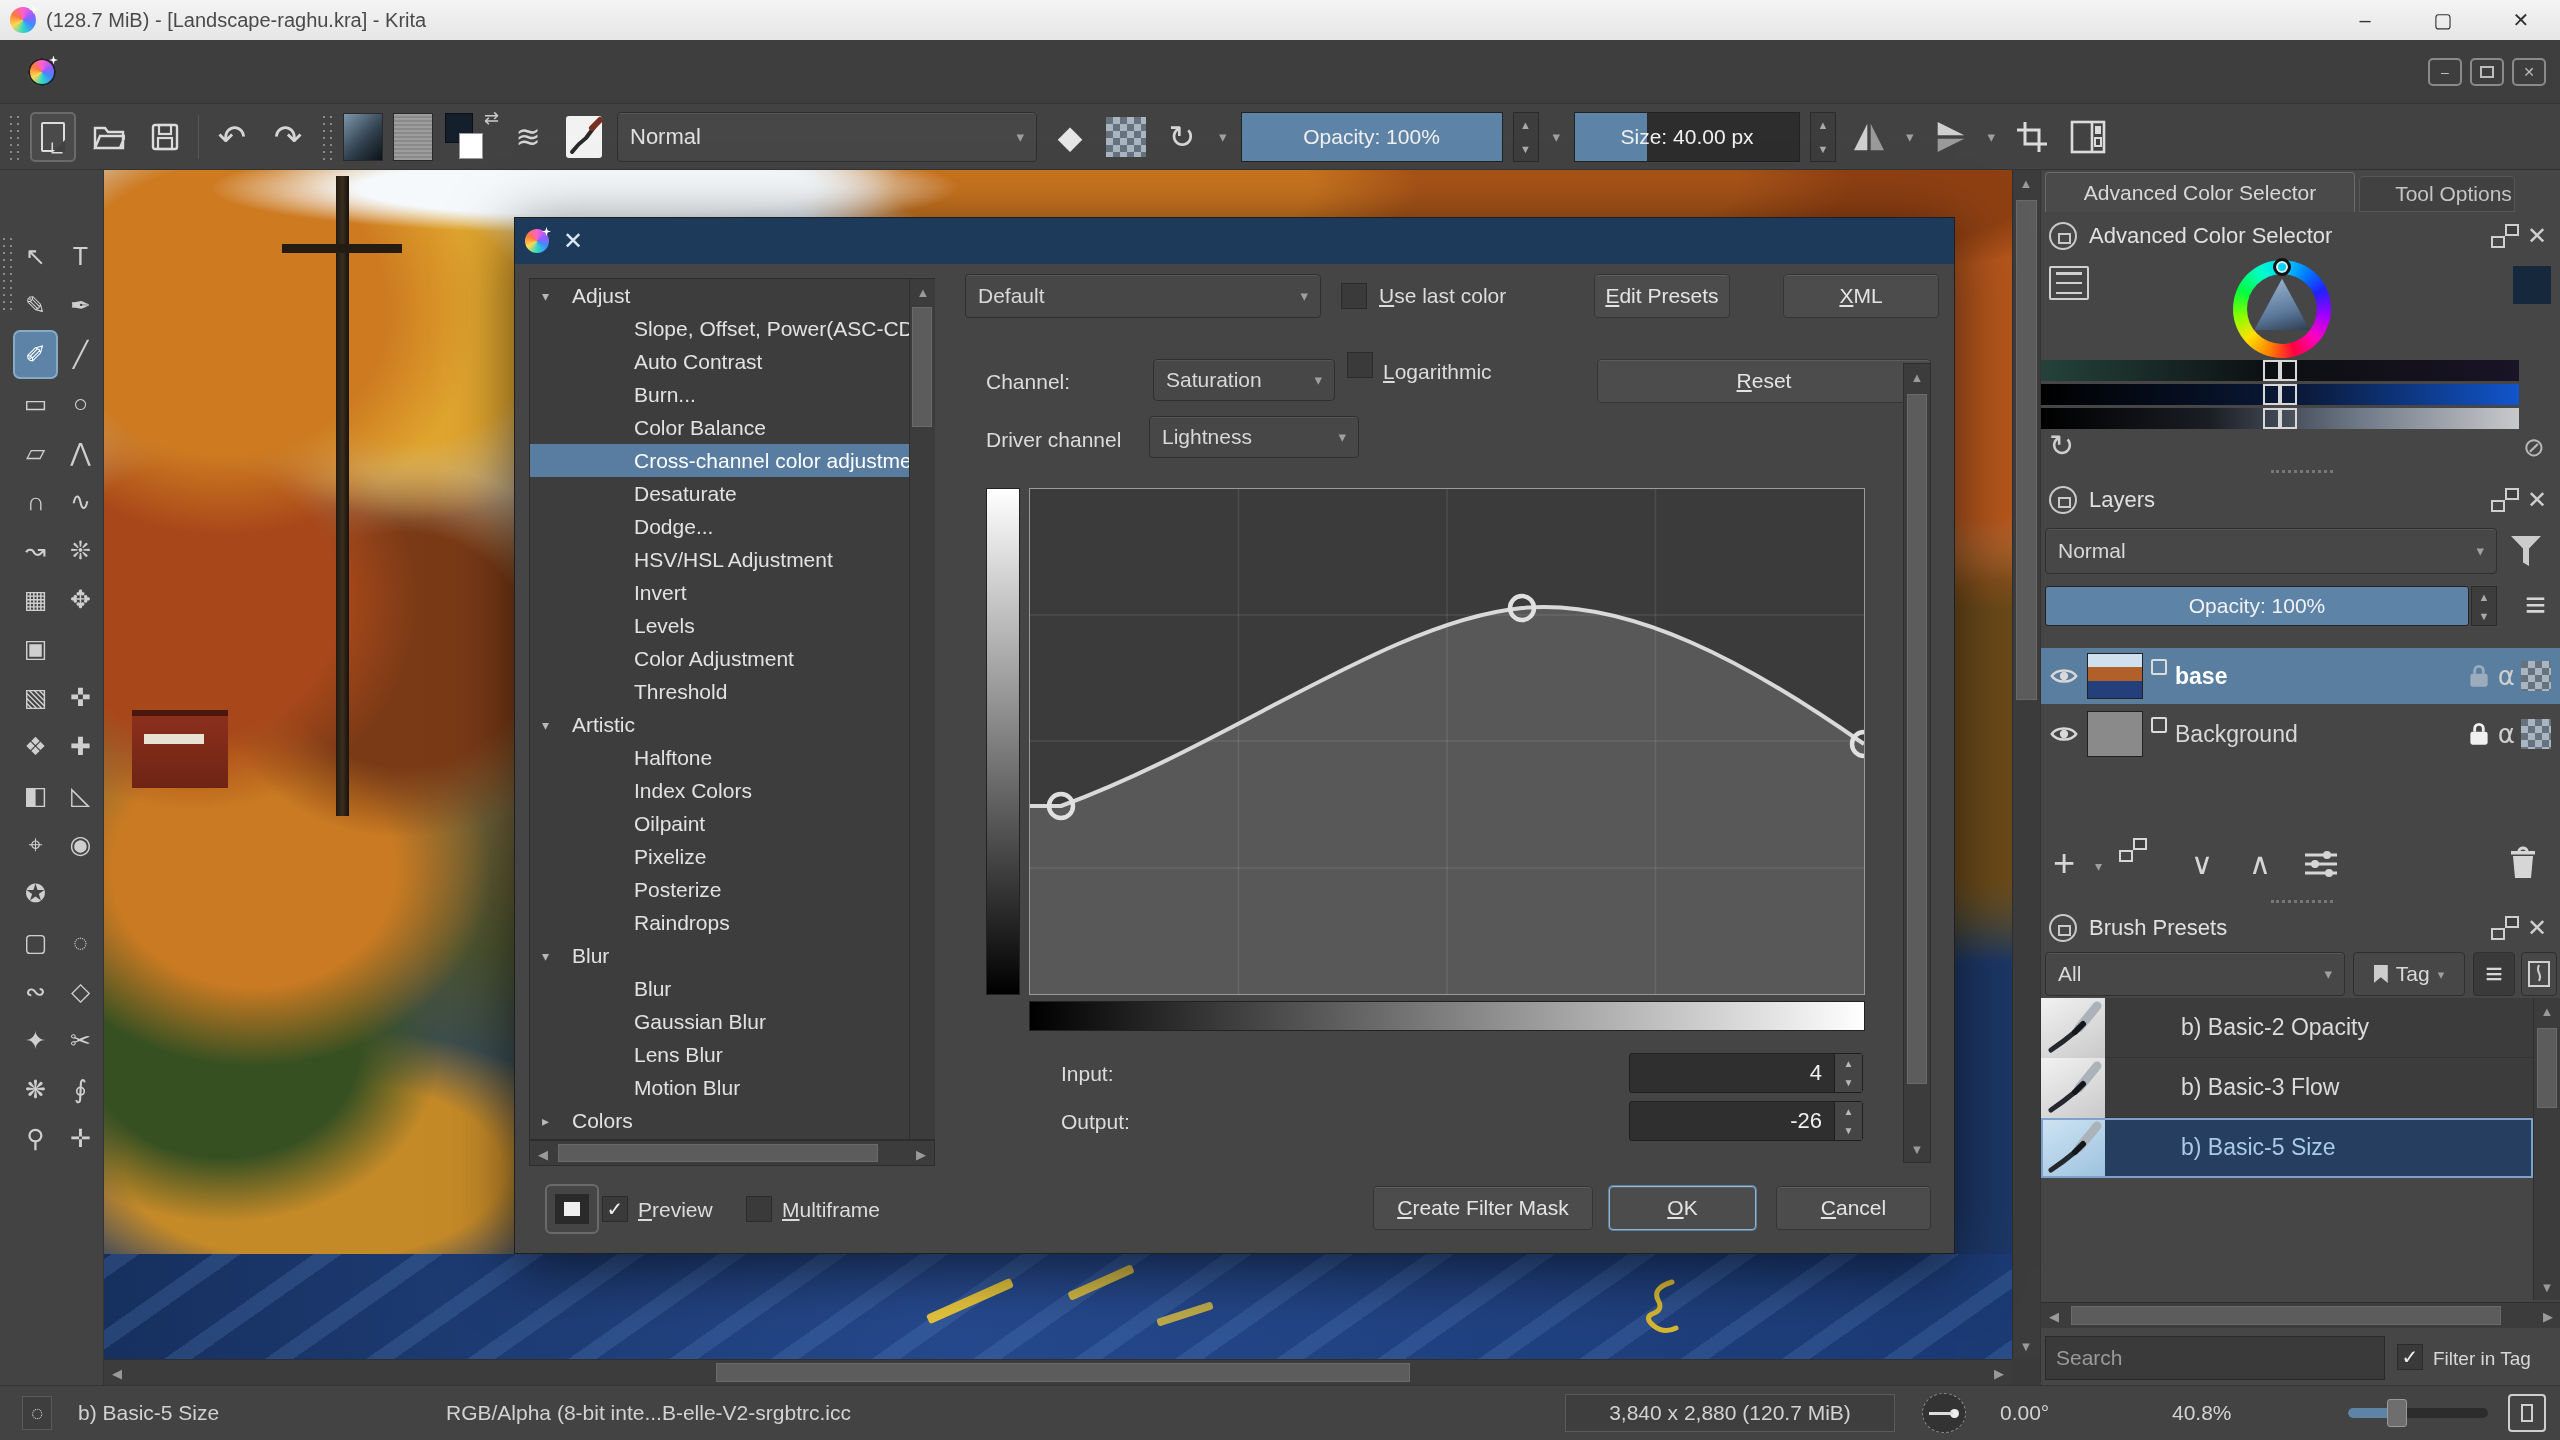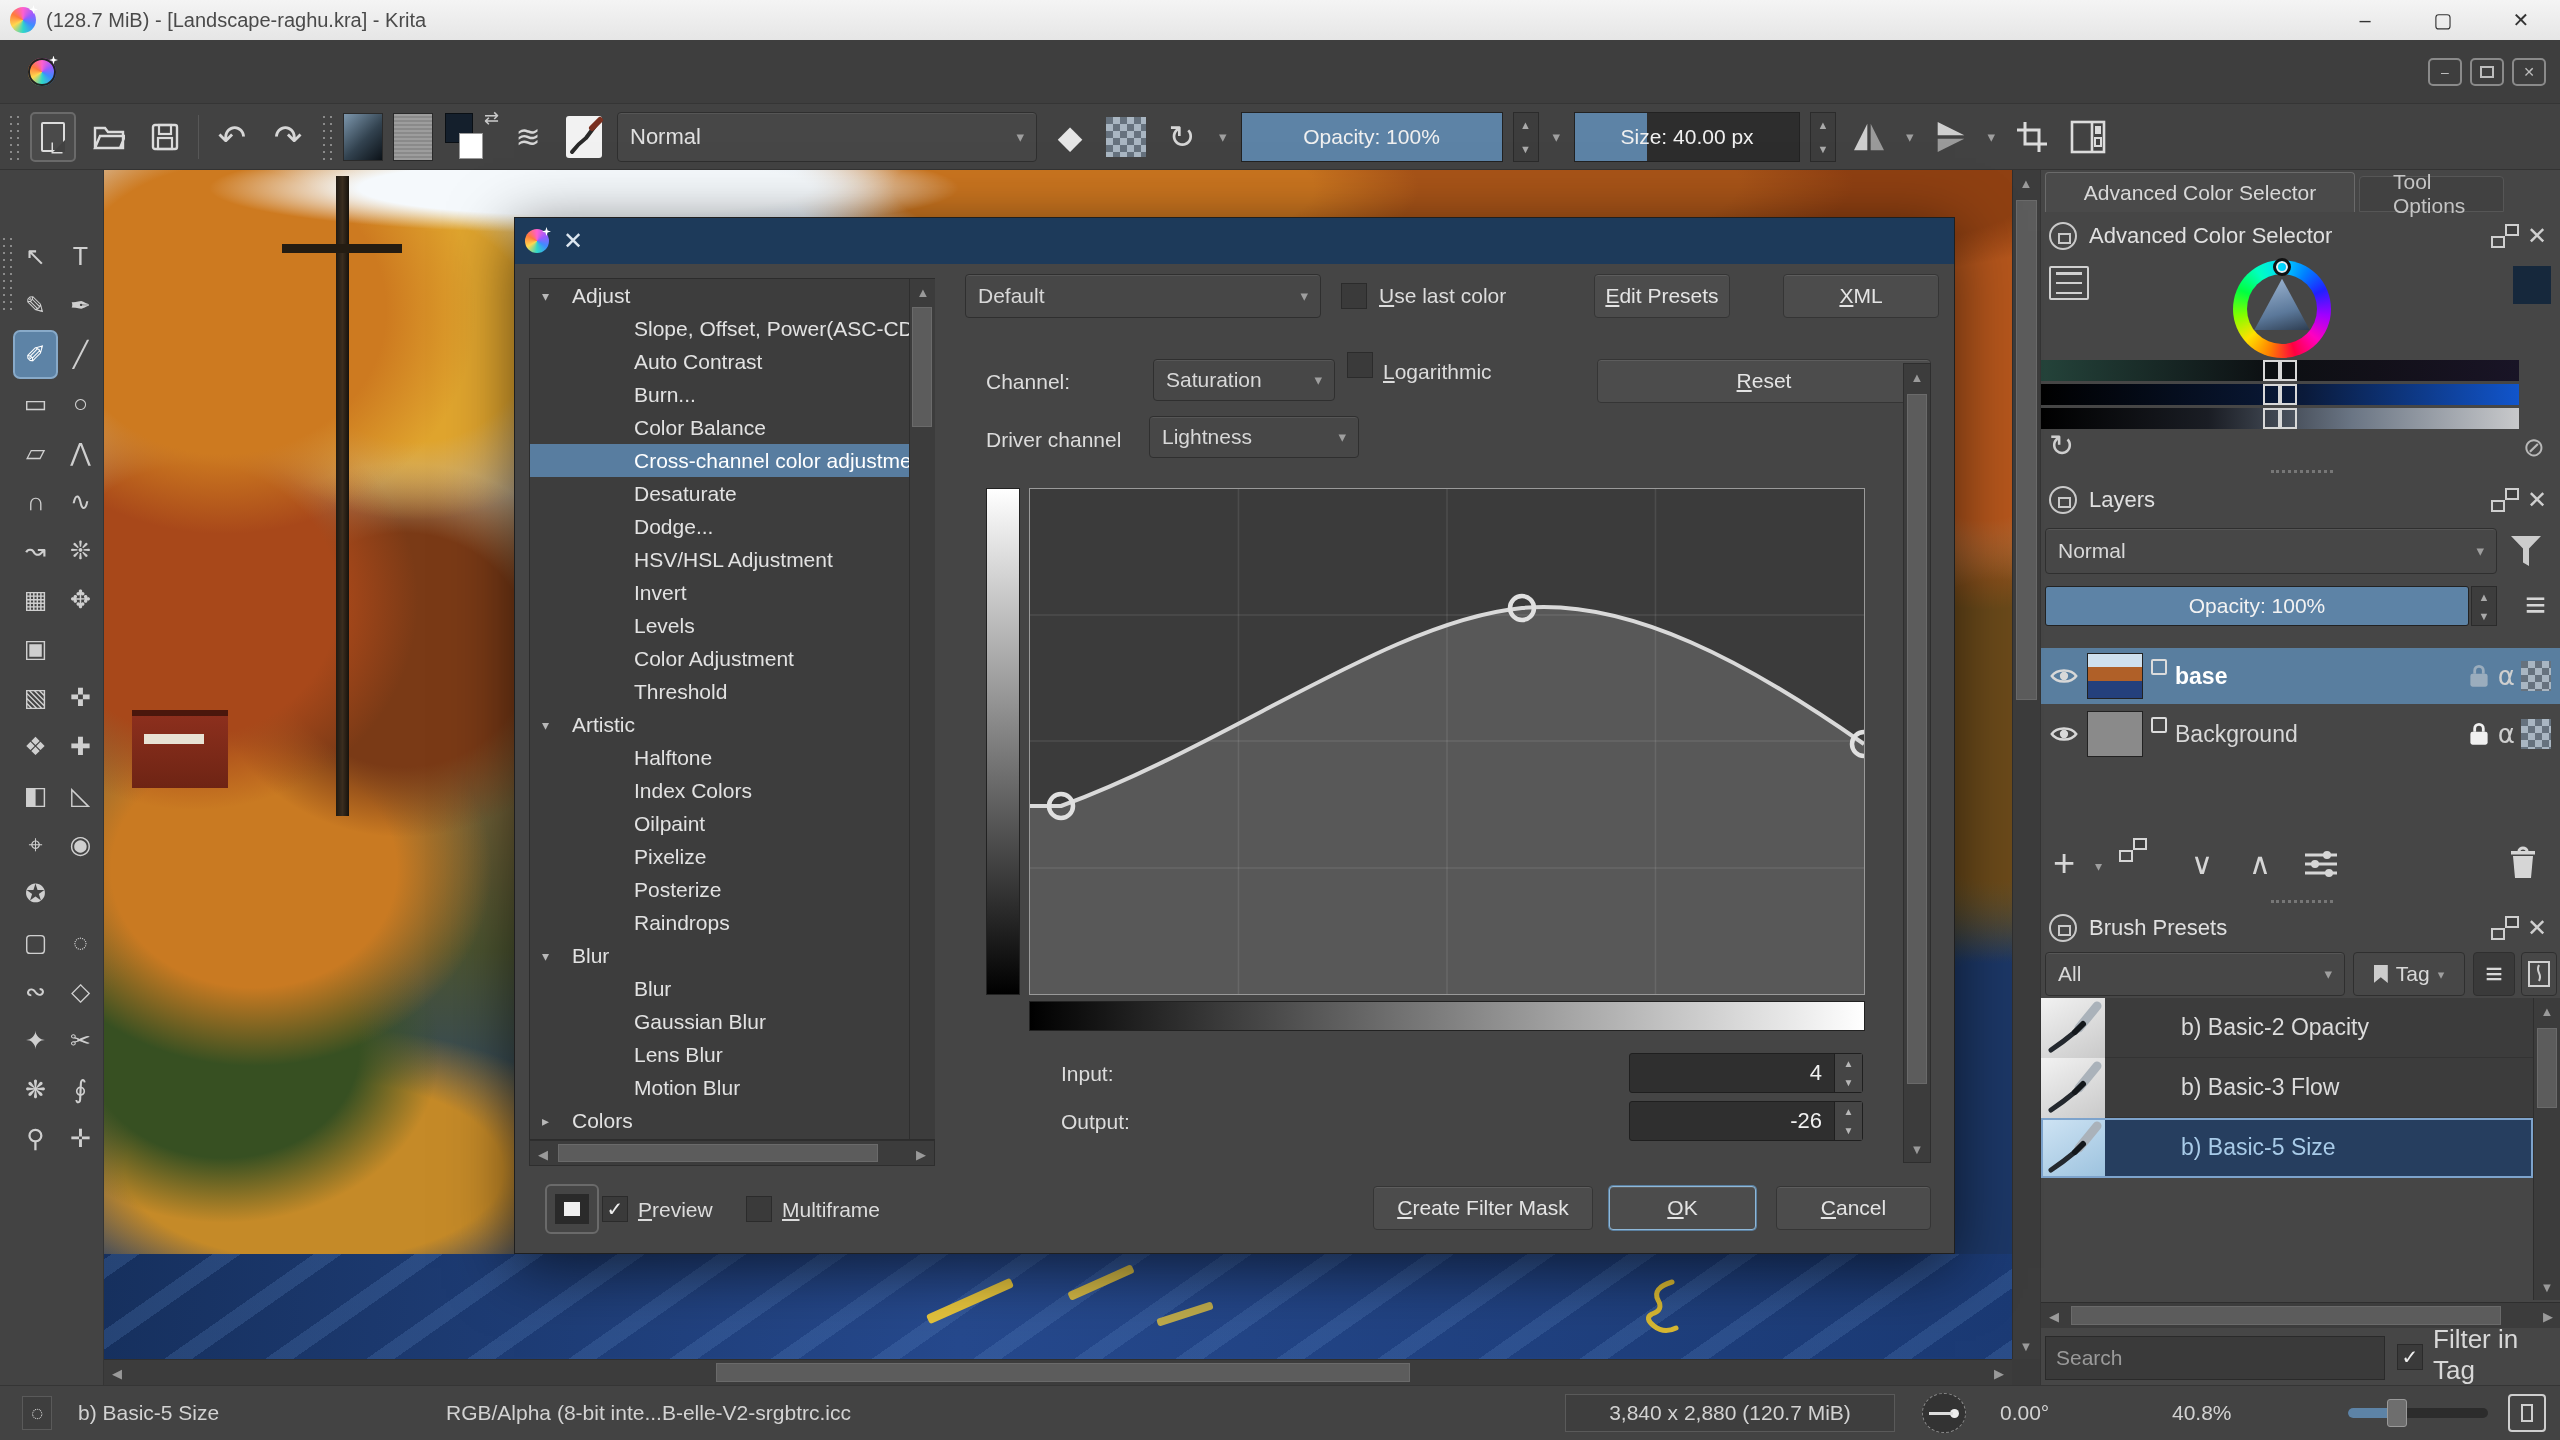--- a/index.html
+++ b/index.html
@@ -100,21 +100,21 @@
 
   .sb-v { position:absolute; right:0; top:0; width:28px; height:1189px; background:#3c3c3c; border-left:1px solid #2e2e2e; }
   .sb-h { position:absolute; left:0; bottom:0; height:26px; width:1908px; background:#3c3c3c; border-top:1px solid #2e2e2e; }
   .sb-thumb { position:absolute; background:#5c5c5c; border:1px solid #6a6a6a; }
   .sb-arrow { position:absolute; color:#9a9a9a; font-size:13px; width:26px; height:26px; display:flex; align-items:center; justify-content:center; }
 
   
   #rightpanel { width:520px; background:#464646; border-left:1px solid #353535; position:relative; font-size:21px; }
   .tab { position:absolute; top:2px; height:40px; display:flex; align-items:center; justify-content:center; font-size:21px; }
   .tab.active { left:4px; width:310px; background:#4a4a4a; border:1px solid #6a6a6a; border-bottom:none; border-radius:4px 4px 0 0; }
-  .tab.inactive { left:318px; width:145px; height:36px; top:6px; background:#414141; border:1px solid #565656; border-radius:4px 4px 0 0; color:#c4c4c4;padding-left:33px; }
+  .tab.inactive { left:318px; width:156px; height:36px; top:6px; background:#414141; border:1px solid #565656; border-radius:4px 4px 0 0; color:#c4c4c4;padding-left:33px; }
   .docker-head { position:absolute; left:0; width:520px; height:40px; display:flex; align-items:center; }
   .lock-circle { width:28px; height:28px; border:2.5px solid #c9c9c9; border-radius:50%; margin:0 12px 0 8px; position:relative; }
   .lock-circle::after { content:""; position:absolute; left:7px; top:9px; width:9px; height:7px; border:2px solid #c9c9c9; }
   .docker-title { font-size:22px; color:#e0e0e0; flex:1; }
   .float-ic { color:#cfcfcf; margin-right:22px; }
   .close-ic { color:#cfcfcf; font-size:24px; margin-right:14px; }
   .settings-ic { position:absolute; left:8px; top:96px; width:40px; height:34px; border:2.5px solid #d0d0d0; border-radius:2px; padding:4px 5px; display:flex; flex-direction:column; justify-content:space-between; }
   .settings-ic i { display:block; height:2.5px; background:#d0d0d0; }
   .wheel { position:absolute; left:192px; top:90px; width:98px; height:98px; border-radius:50%;
     background:conic-gradient(from 0deg,#00d8ff,#0080ff,#2020ff,#a000ff,#ff00c0,#ff0040,#ff8000,#ffe000,#80ff00,#00ff40,#00ffc0,#00d8ff); }
@@ -667,21 +667,21 @@
       <span class="sb-thumb" style="position:absolute;left:3px;width:20px;top:30px;height:80px"></span>
       <span class="sb-arrow" style="bottom:0;position:absolute">▼</span>
     </div>
     <div style="position:absolute;left:0;top:1132px;width:520px;height:26px;background:#3c3c3c;border-top:1px solid #2e2e2e">
       <span class="sb-arrow" style="left:0;position:absolute">◀</span>
       <span class="sb-thumb" style="position:absolute;top:3px;height:19px;left:30px;width:430px"></span>
       <span class="sb-arrow" style="right:0;position:absolute">▶</span>
     </div>
     <input id="bp-search" placeholder="Search" style="">
     <span class="checkbox" style="position:absolute;left:356px;top:1174px">✓</span>
-    <span style="position:absolute;left:392px;top:1154px;font-size:26px">Filter in Tag</span>
+    <span style="position:absolute;left:392px;top:1178px;font-size:19px">Filter in Tag</span>
   </div>
 </div>
 
 <div id="statusbar">
   <span class="status-frame" style="left:22px;padding:4px 8px">◌</span>
   <span style="left:78px">b) Basic-5 Size</span>
   <span style="left:446px">RGB/Alpha (8-bit inte...B-elle-V2-srgbtrc.icc</span>
   <span class="status-frame" style="left:1565px;width:330px;text-align:center">3,840 x 2,880 (120.7 MiB)</span>
   <span class="rot-ic" style="left:1922px"></span>
   <span style="left:2000px">0.00°</span>

